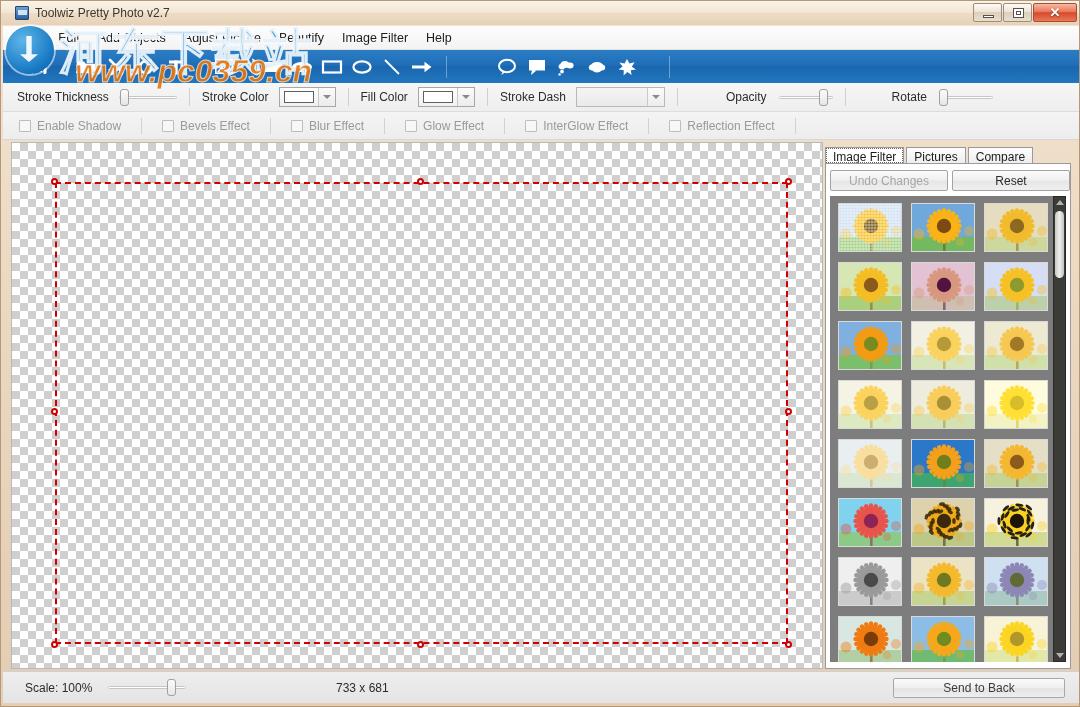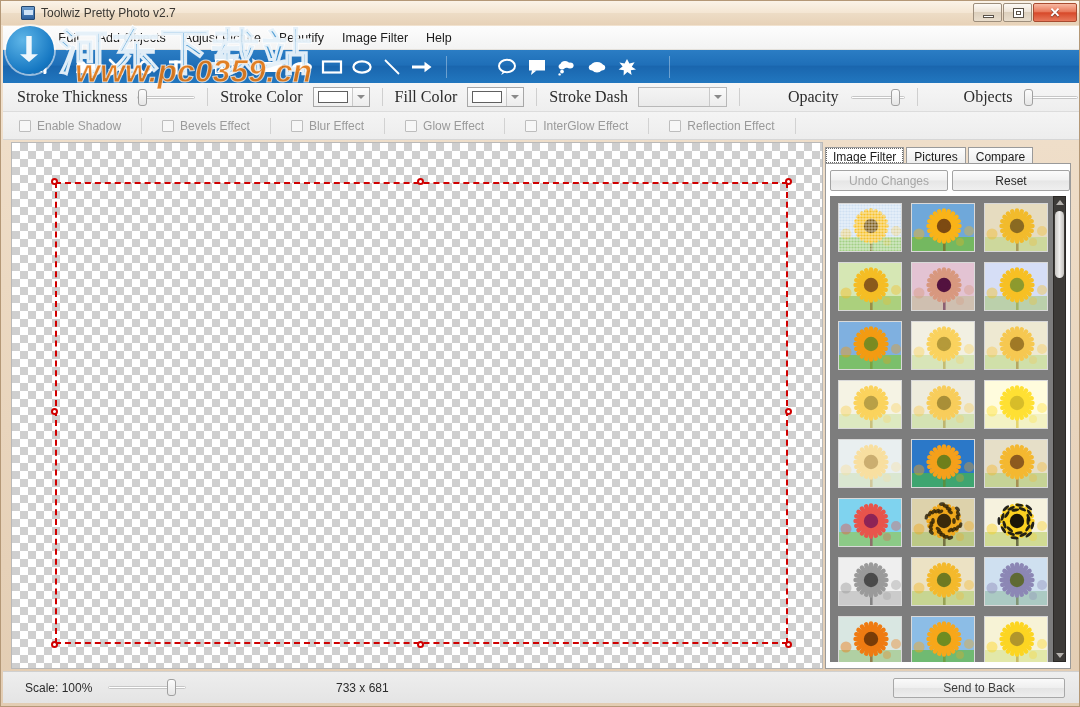--- a/index.html
+++ b/index.html
@@ -21,21 +21,21 @@
     border: 1px solid #b49877;
     overflow: hidden;
   }
 
   
   #title-bar {
     position: absolute; left: 0; top: 0;
     width: 1080px; height: 24px;
     background: linear-gradient(to bottom, #fbf3e8 0%, #f4e6d3 48%, #eddcc5 52%, #e7d2b8 100%);
     display: flex; align-items: center;
-    padding-left: 20px;
+    padding-left: 14px;
   }
   #title-icon {
     width: 14px; height: 14px;
     background: linear-gradient(to bottom,#6f9fd0,#2d5f9c);
     border: 1px solid #24476f;
     border-radius: 1px;
     position: relative;
     flex: 0 0 auto;
   }
   #title-icon::after {
@@ -104,21 +104,21 @@
   .tb-ico { display:block; }
 
   
   #props-bar {
     position: absolute; left: 2px; top: 82px;
     width: 1076px; height: 29px;
     background: linear-gradient(to bottom,#f6f6f6,#eeeeee);
     border-bottom: 1px solid #dcdcdc;
     display: flex; align-items: center;
   }
-  .prop-label { font-size: 16px; color: #2b2b2b; white-space: nowrap; font-family: Liberation Serif, serif; }
+  .prop-label { font-size: 12px; color: #2b2b2b; white-space: nowrap; }
   .prop-sep { width:1px; height:18px; background:#cfcfcf; margin:0 12px; flex:0 0 auto;}
 
   .slider { position: relative; height: 18px; display:flex; align-items:center; flex:0 0 auto; }
   .slider .track { height: 3px; background:#ffffff; border:1px solid #c6c6c6; border-radius:2px; width:100%; }
   .slider .thumb {
     position:absolute; width:9px; height:17px;
     background: linear-gradient(to bottom,#fcfcfc,#e6e6e6);
     border:1px solid #a0a0a0; border-radius:3px;
   }
 
@@ -539,21 +539,21 @@
     <div style="width:36px"></div>
     <div class="prop-label">Opacity</div>
     <div style="width:12px"></div>
     <div class="slider" style="width:54px">
       <div class="track"></div>
       <div class="thumb" style="left:40px"></div>
     </div>
     <div class="prop-sep"></div>
 
     <div style="width:34px"></div>
-    <div class="prop-label">Objects</div>
+    <div class="prop-label">Rotate</div>
     <div style="width:12px"></div>
     <div class="slider" style="width:54px">
       <div class="track"></div>
       <div class="thumb" style="left:0px"></div>
     </div>
   </div>
 
   <div id="effects-bar">
     <div style="width:16px"></div>
     <div class="chk-wrap">

